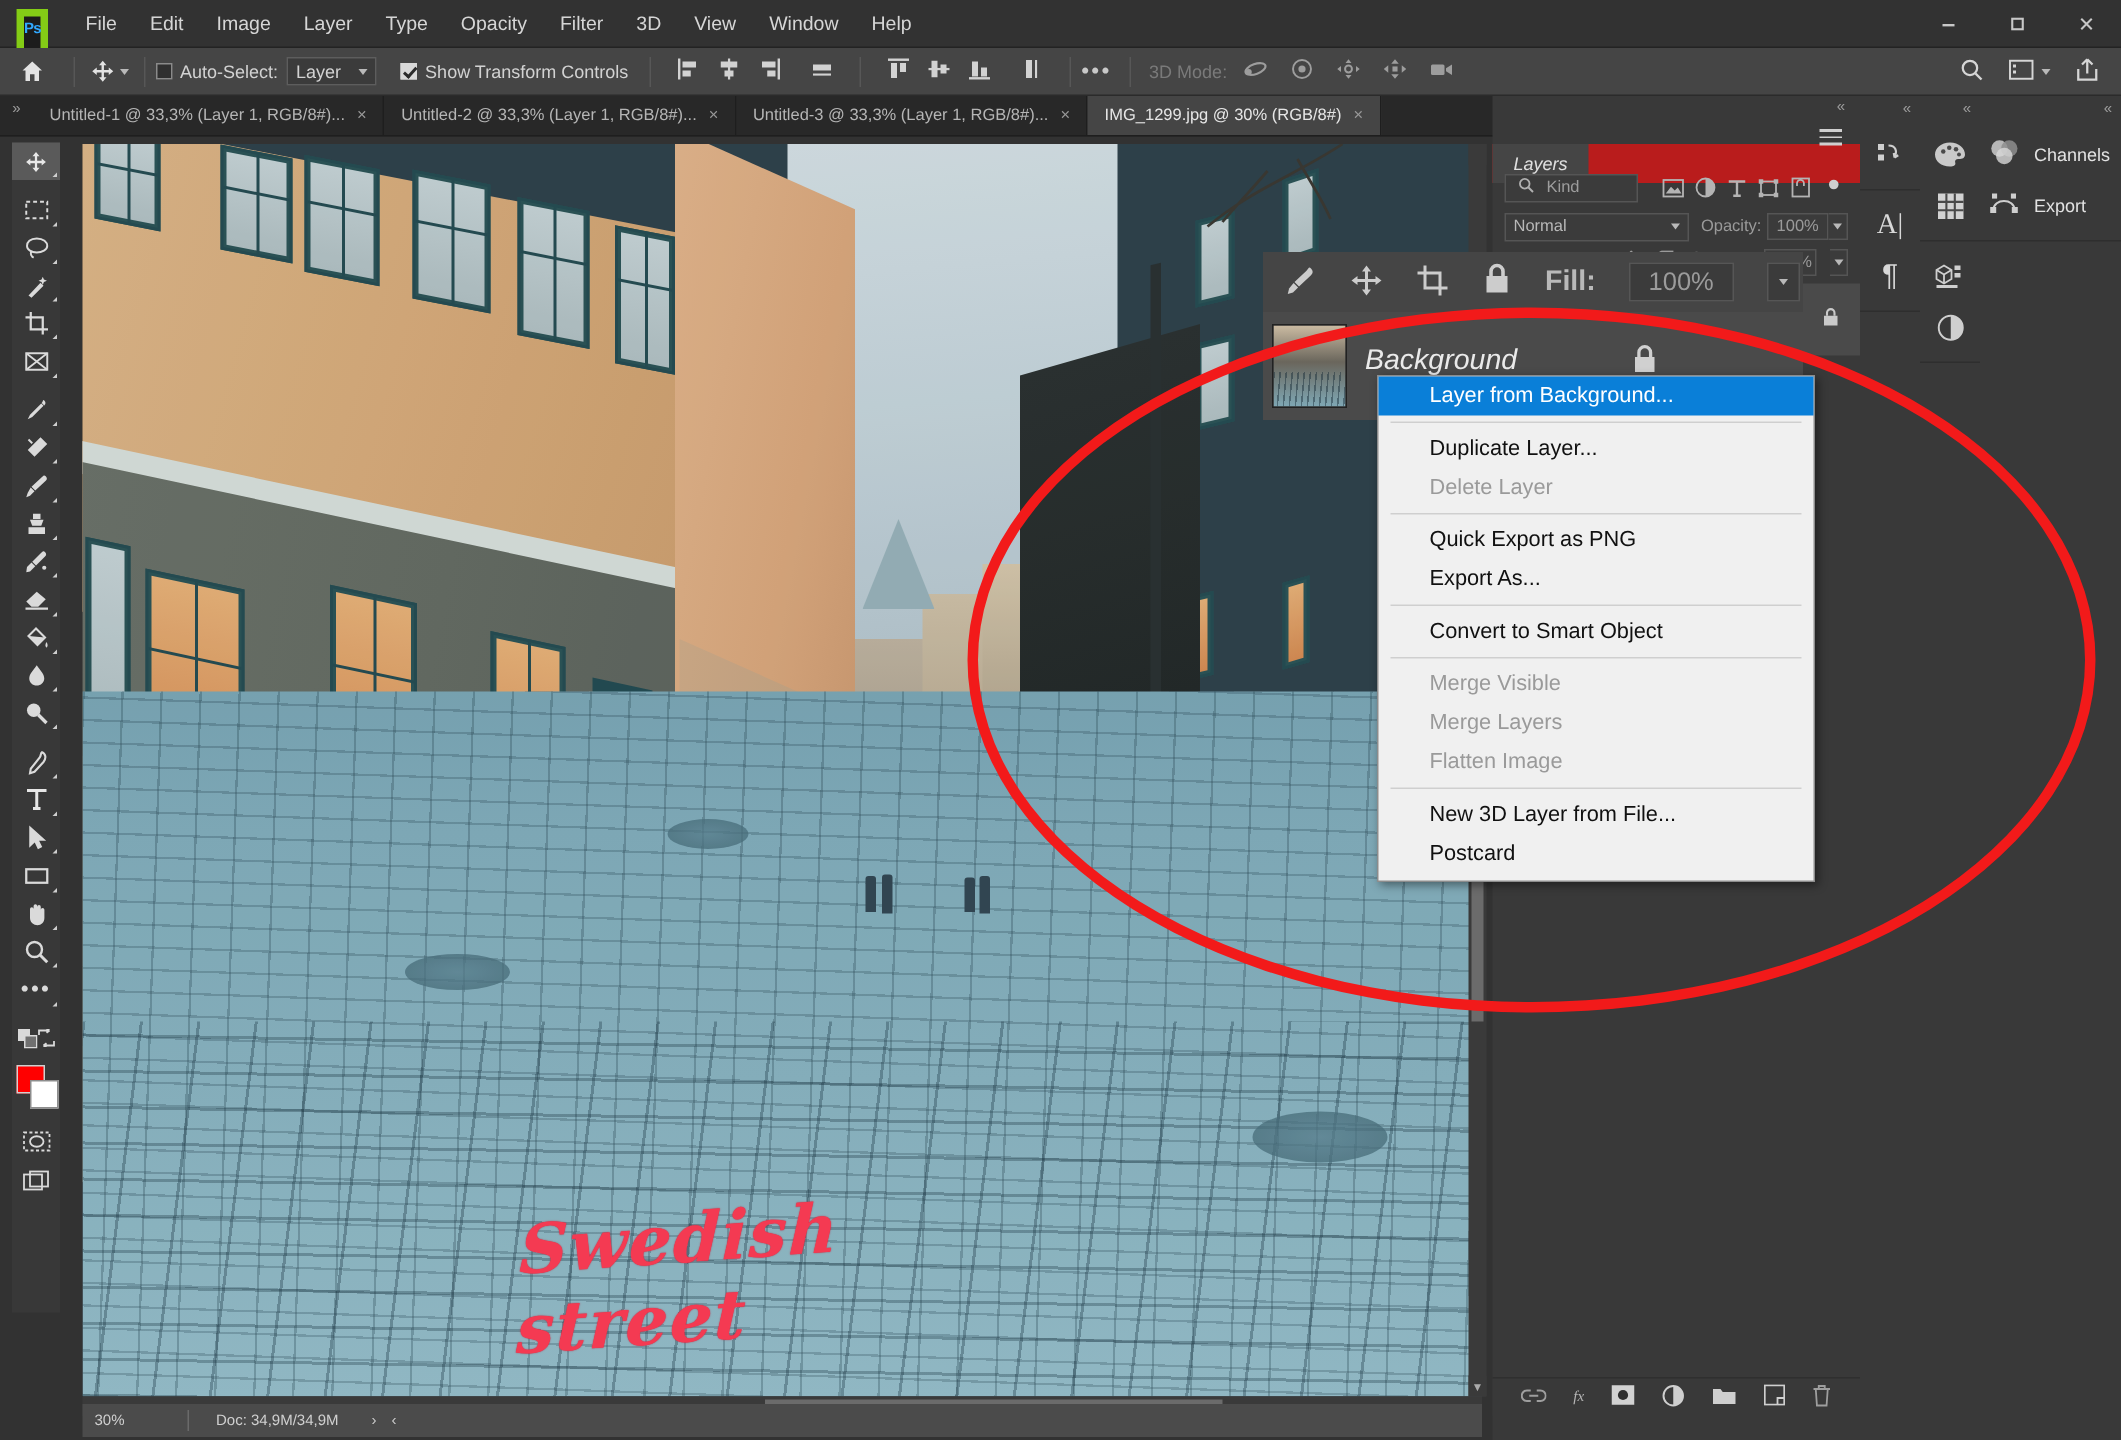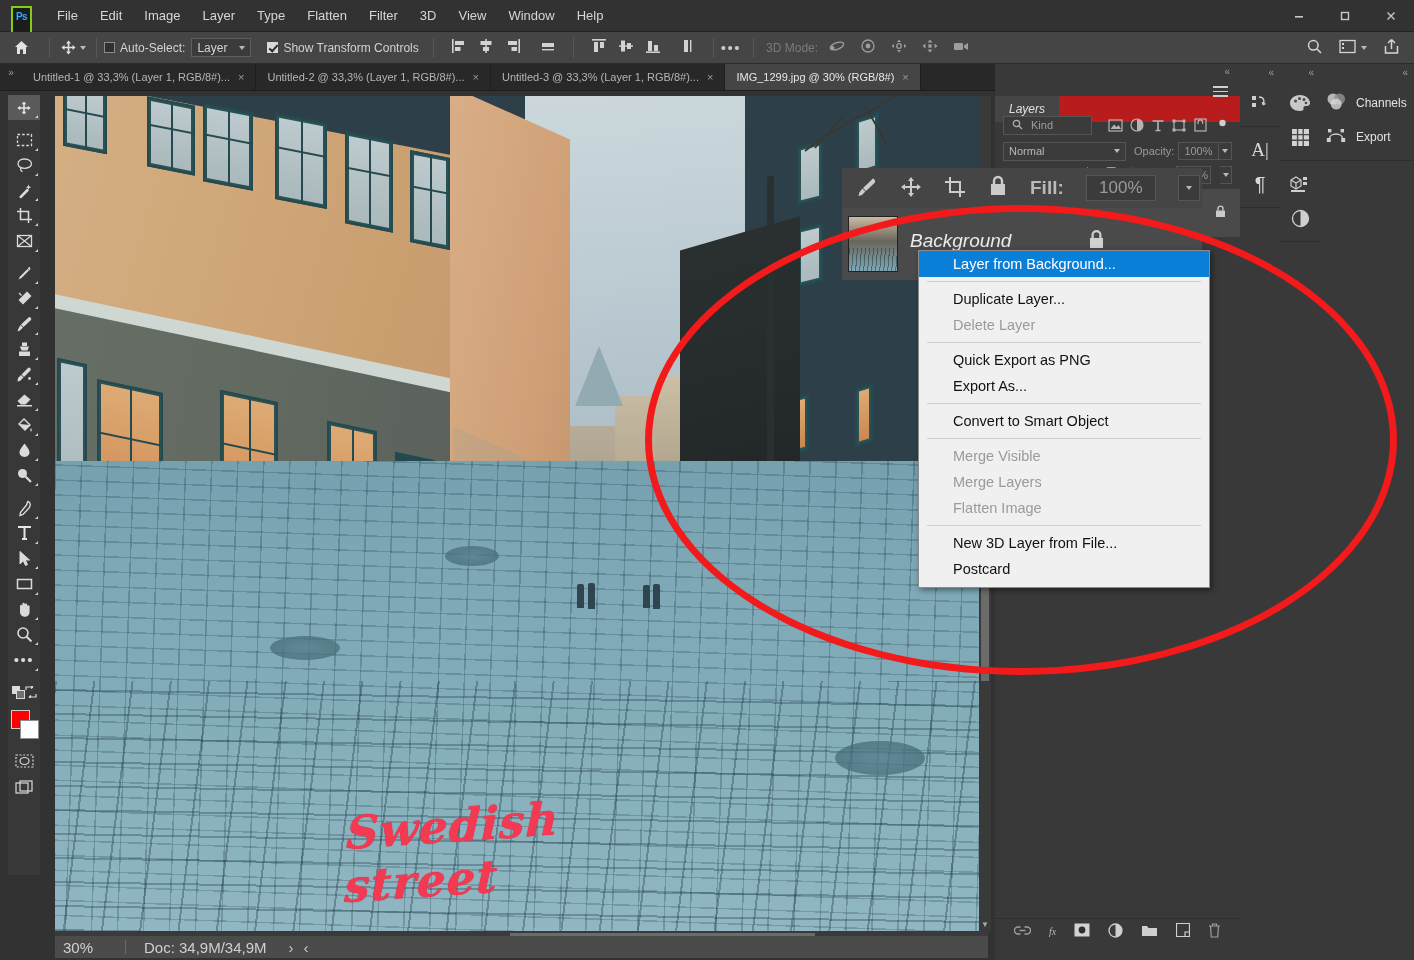--- a/index.html
+++ b/index.html
@@ -8,21 +8,21 @@
     font-family: "Liberation Sans", sans-serif;
     background:#323232; color:#c8c8c8; font-size:12px;
     -webkit-font-smoothing:antialiased;
   }
   #app { position:relative; width:1414px; height:960px; }
 
   
   .titlebar { position:absolute; left:0; top:0; width:1414px; height:32px;
     background:#323232; border-bottom:1px solid #232323; }
   .ps-logo { position:absolute; left:11px; top:6px; width:21px; height:38px;
-    background:#1c1c1c; border:2px solid #84cc16; color:#31a8ff;
+    background:#1c1c1c; border:5px solid #84cc16; color:#31a8ff;
     font-size:10px; font-weight:bold; text-align:center; line-height:18px; letter-spacing:-.5px;}
   .menubar { position:absolute; left:46px; top:0; height:32px; display:flex; align-items:center; }
   .menu-item { padding:0 11px; height:32px; line-height:32px; font-size:13px; color:#d6d6d6;
     cursor:default; }
   .wctrls { position:absolute; right:0; top:0; height:32px; display:flex; }
   .wbtn { width:46px; height:32px; display:flex; align-items:center; justify-content:center;
     color:#c0c0c0; font-size:13px; }
   .wbtn svg { display:block; }
 
   
@@ -134,21 +134,21 @@
   
   .cv-sb-v { position:absolute; left:979px; top:96px; width:12px; height:835px; background:#3a3a3a;}
   .cv-sb-v .thumb { position:absolute; left:2px; top:490px; width:8px; height:95px; background:#6b6b6b;}
   .cv-arrow { position:absolute; left:979px; width:12px; height:14px; background:#3a3a3a;
     display:flex; align-items:center; justify-content:center; color:#aaa; font-size:8px;}
   .cv-sb-h { position:absolute; left:55px; top:931px; width:933px; height:13px; background:#3a3a3a;}
   .cv-sb-h .thumb { position:absolute; left:455px; top:2px; width:305px; height:9px; background:#6b6b6b;}
 
   
   .statusbar { position:absolute; left:55px; top:936px; width:933px; height:22px;
-    background:#4b4b4b; display:flex; align-items:center; font-size:15px; color:#d0d0d0;}
+    background:#4b4b4b; display:flex; align-items:center; font-size:10px; color:#d0d0d0;}
   .st-zoom { width:70px; padding-left:8px; }
   .st-sep { width:1px; height:14px; background:#6a6a6a; }
   .st-doc { padding-left:18px; }
   .st-ch { margin-left:22px; color:#c9c9c9; }
 
   
   .rpanel { position:absolute; left:995px; top:64px; width:245px; height:896px; background:#393939; }
   .panel-tabrow { position:absolute; left:0; top:32px; width:245px; height:26px; background:#b91c1c;font-style:italic;}
   .ptab { position:absolute; left:0; top:0; height:26px; padding:0 14px; line-height:26px;
     font-size:12px; color:#e0e0e0; background:#454545; }
@@ -238,21 +238,21 @@
 <div id="app">
 
   <div class="titlebar">
     <div class="ps-logo">Ps</div>
     <div class="menubar">
       <div class="menu-item">File</div>
       <div class="menu-item">Edit</div>
       <div class="menu-item">Image</div>
       <div class="menu-item">Layer</div>
       <div class="menu-item">Type</div>
-      <div class="menu-item">Flatten</div>
+      <div class="menu-item">Opacity</div>
       <div class="menu-item">Filter</div>
       <div class="menu-item">3D</div>
       <div class="menu-item">View</div>
       <div class="menu-item">Window</div>
       <div class="menu-item">Help</div>
     </div>
     <div class="wctrls">
       <div class="wbtn">
         <svg width="12" height="12" viewBox="0 0 12 12">
             <rect x="2" y="6" width="8" height="1.6" fill="#c8c8c8"></rect>

